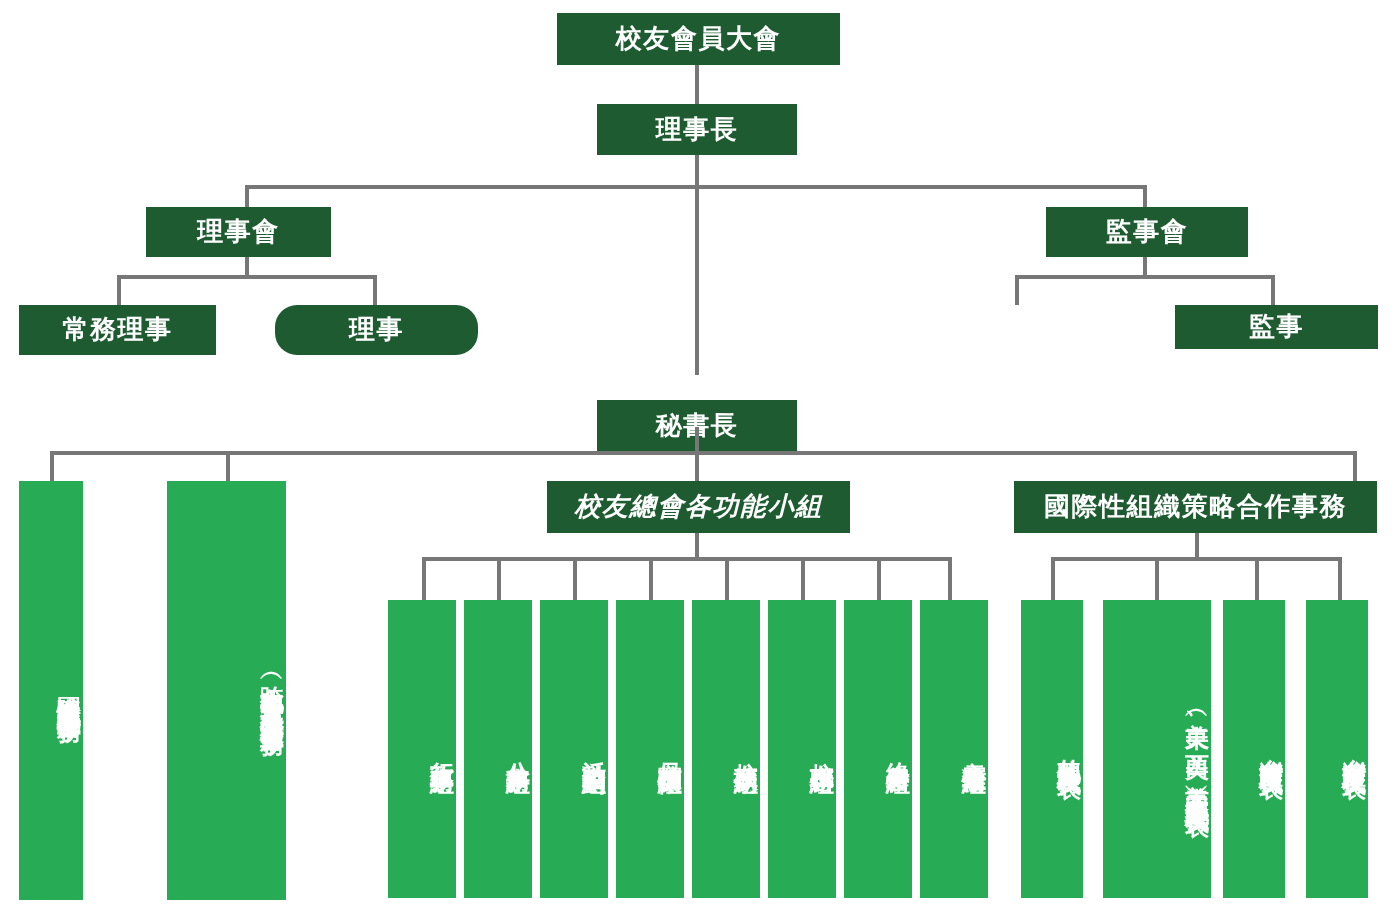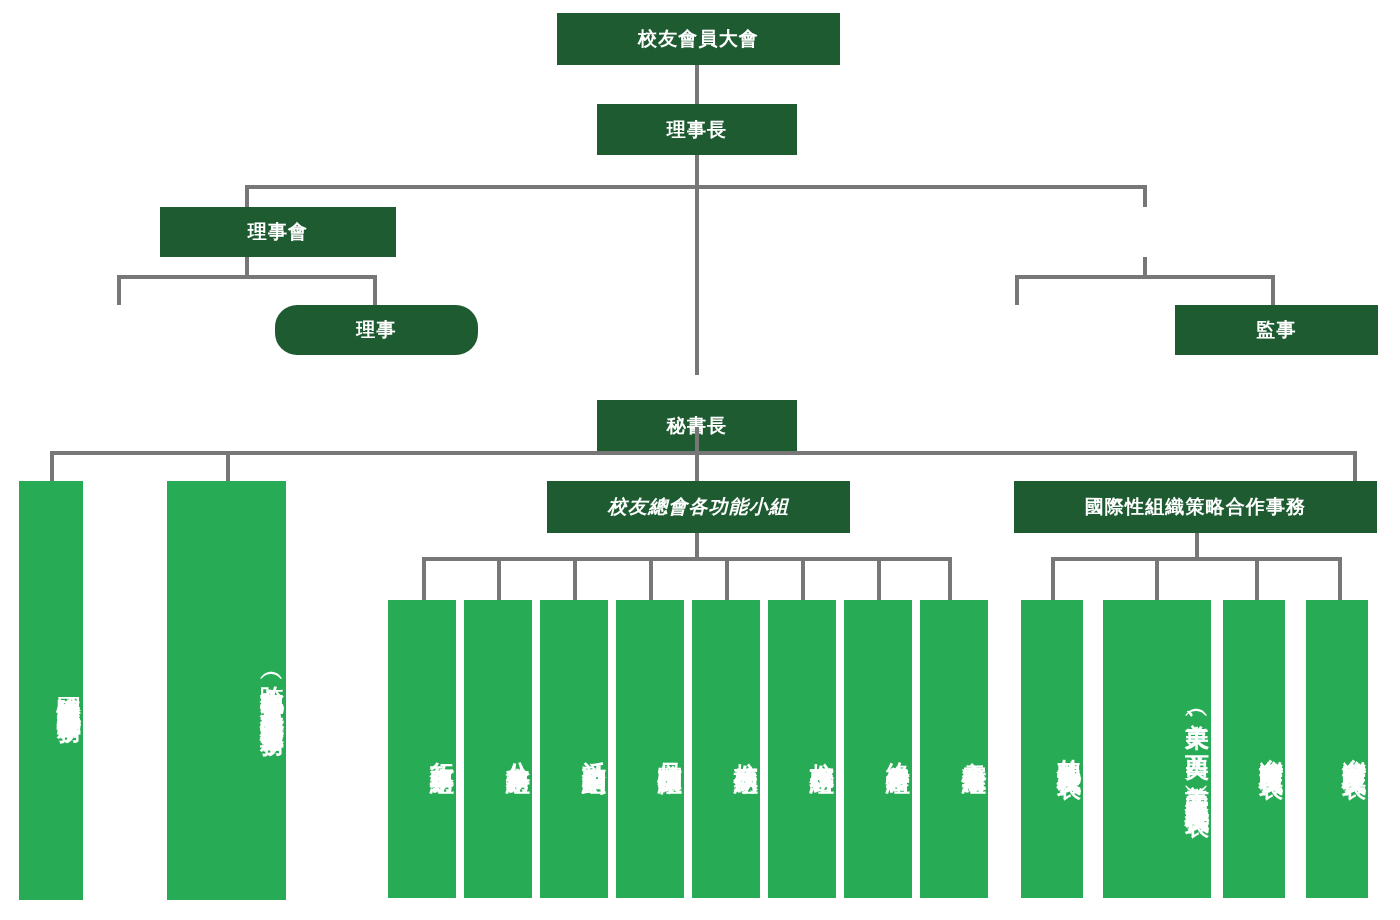--- a/index.html
+++ b/index.html
@@ -28,21 +28,21 @@
     font-weight: bold;
     letter-spacing: 0.06em;
     text-align: center;
     line-height: 1.15;
   }
   .node.dark   { background: #1e5b31; }
   .node.light  { background: #27ab55; }
 
   .node.h {            
     writing-mode: horizontal-tb;
-    font-size: 19px;
+    font-size: 26px;
     padding: 0 10px;
   }
   .node.v {            
     writing-mode: vertical-rl;
     text-orientation: upright;
     font-size: 24px;
     letter-spacing: 0.10em;
     padding: 14px 0;
     align-items: flex-start;
     justify-content: center;
@@ -86,38 +86,44 @@
   </div>
 
   <div class="conn v" style="left:695px; top:155px; height:32px;"></div>
 
   <div class="conn h" style="left:245px; top:185px; width:902px;"></div>
   <div class="conn v" style="left:245px; top:185px; height:22px;"></div>
   <div class="conn v" style="left:1143px; top:185px; height:22px;"></div>
 
   <div class="conn v" style="left:695px; top:185px; height:190px;"></div>
 
-  <div class="node dark h" style="left:160px; top:207px; width:236px; height:50px;">
+  <div class="node dark h" style="left:146px; top:207px; width:185px; height:50px;">
     <span>理事會</span>
   </div>
   <div class="conn v" style="left:245px; top:257px; height:20px;"></div>
   <div class="conn h" style="left:117px; top:275px; width:260px;"></div>
   <div class="conn v" style="left:117px; top:275px; height:30px;"></div>
   <div class="conn v" style="left:373px; top:275px; height:30px;"></div>
 
+  <div class="node dark h" style="left:19px; top:305px; width:197px; height:50px;">
+    <span>常務理事</span>
+  </div>
   <div class="node dark h" style="left:275px; top:305px; width:203px; height:50px;border-radius:22px;">
     <span>理事</span>
   </div>
 
+  <div class="node dark h" style="left:1046px; top:207px; width:202px; height:50px;">
+    <span>監事會</span>
+  </div>
   <div class="conn v" style="left:1143px; top:257px; height:20px;"></div>
   <div class="conn h" style="left:1015px; top:275px; width:260px;"></div>
   <div class="conn v" style="left:1015px; top:275px; height:30px;"></div>
   <div class="conn v" style="left:1271px; top:275px; height:30px;"></div>
 
-  <div class="node dark h" style="left:1175px; top:305px; width:203px; height:50px;">
+  <div class="node dark h" style="left:1175px; top:305px; width:203px; height:44px;">
     <span>監事</span>
   </div>
 
   <div class="node dark h" style="left:597px; top:376px; width:200px; height:51px;margin-top:24px;">
     <span>秘書長</span>
   </div>
 
   <div class="conn v" style="left:695px; top:427px; height:26px;"></div>
   <div class="conn h" style="left:50px; top:451px; width:1305px;"></div>
   <div class="conn v" style="left:50px; top:451px; height:30px;"></div>

